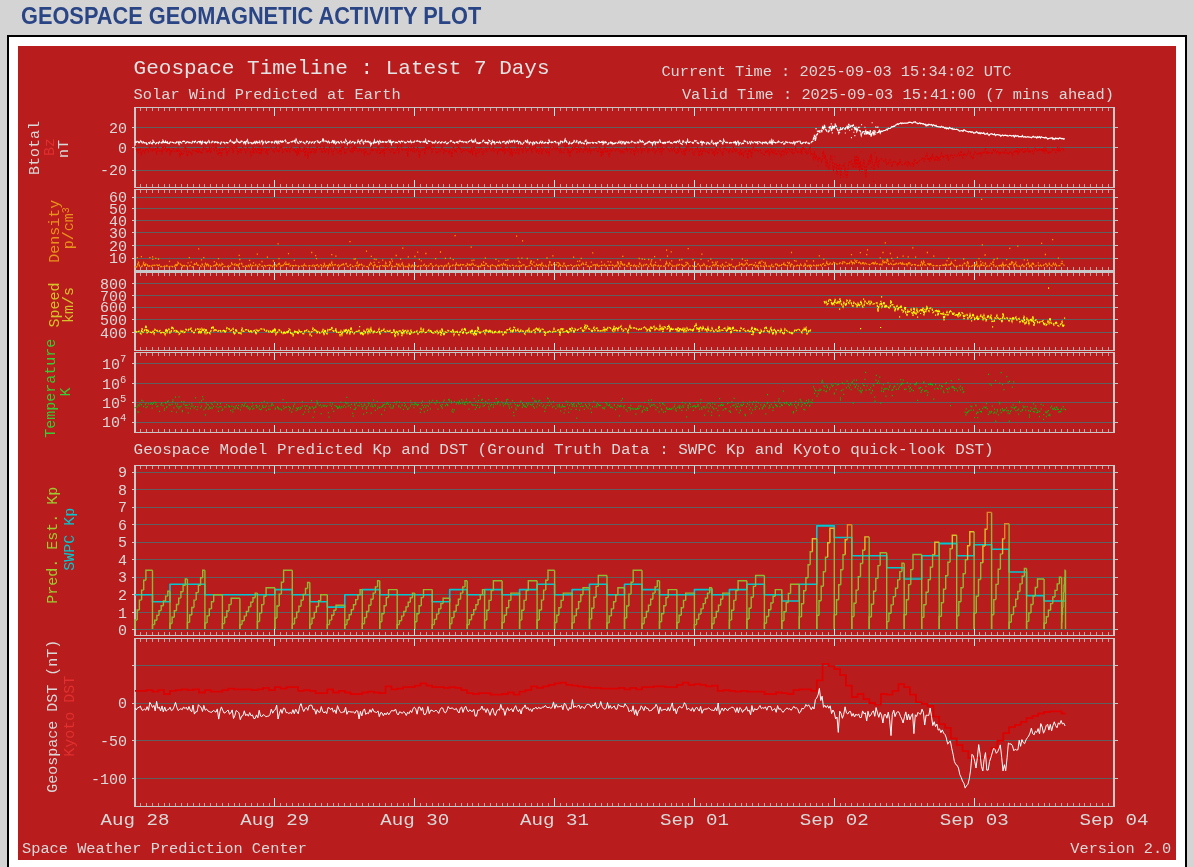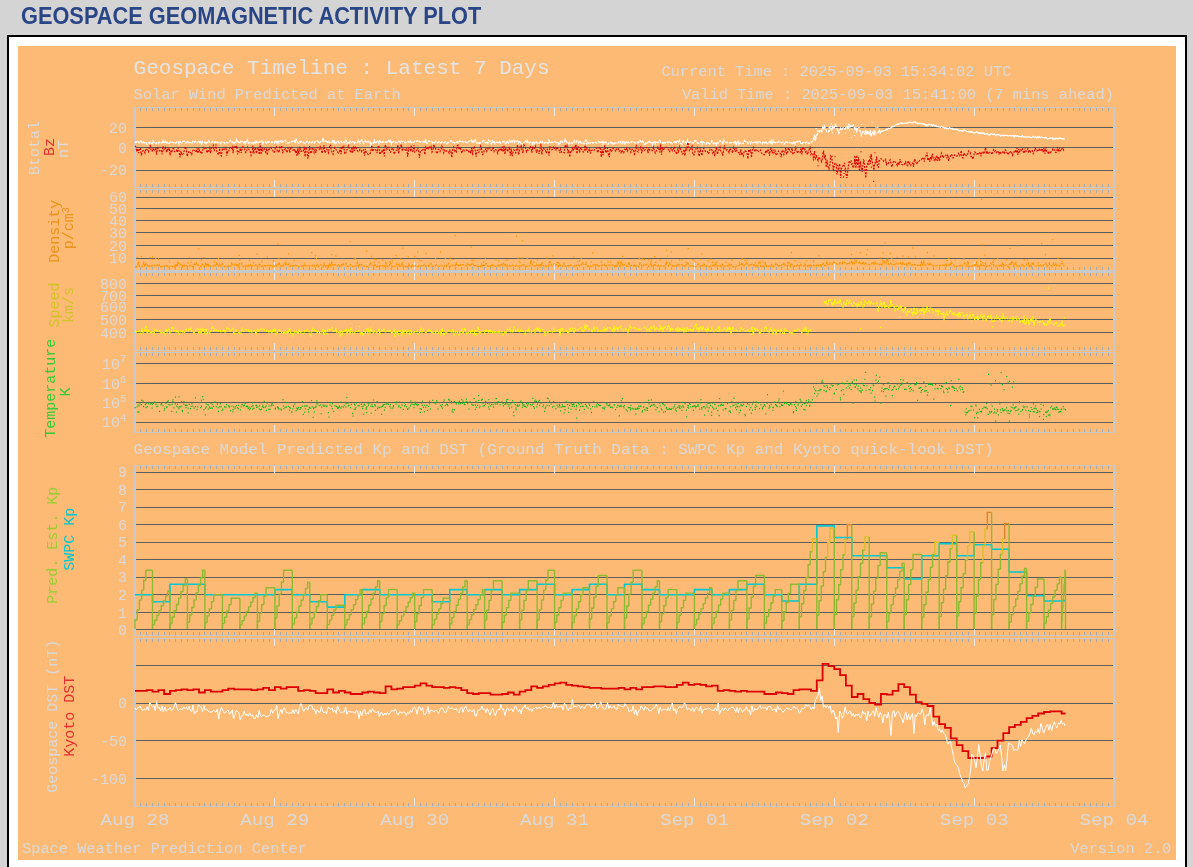--- a/index.html
+++ b/index.html
@@ -3,21 +3,21 @@
 <meta charset="utf-8">
 <style>
 * { margin: 0; padding: 0; box-sizing: border-box; }
 html, body { width: 1193px; height: 867px; background: #d4d4d4; overflow: hidden;
   font-family: "Liberation Sans", sans-serif; }
 #hdr { position: absolute; left: 21px; top: 3.4px; font-size: 23.5px; font-weight: bold;
   color: #2a4585; transform: scaleX(0.926); transform-origin: left top; white-space: nowrap; }
 #box { position: absolute; left: 7px; top: 35px; width: 1180px; height: 850px;
   background: #ffffff; border: 2px solid #000; }
 #plot { position: absolute; left: 18px; top: 46px; width: 1158px; height: 814px;
-  background: #fdba74; text-align: right; }
+  background: #b91c1c; text-align: right; }
 svg text { font-family: "Liberation Mono", monospace; }
 </style>
 </head>
 <body>
 <div id="hdr">GEOSPACE GEOMAGNETIC ACTIVITY PLOT</div>
 <div id="box"></div>
 <div id="plot">
 <svg width="1158" height="814" viewBox="18 46 1158 814">
 <path d="M135.0 127.4H1114.0M135.0 147.5H1114.0M135.0 170.2H1114.0M135.0 197.0H1114.0M135.0 208.9H1114.0M135.0 220.7H1114.0M135.0 232.6H1114.0M135.0 245.5H1114.0M135.0 258.1H1114.0M135.0 283.3H1114.0M135.0 295.5H1114.0M135.0 307.0H1114.0M135.0 319.9H1114.0M135.0 332.4H1114.0M135.0 363.3H1114.0M135.0 383.6H1114.0M135.0 402.9H1114.0M135.0 422.1H1114.0M135.0 629.9H1114.0M135.0 612.4H1114.0M135.0 594.8H1114.0M135.0 577.3H1114.0M135.0 559.7H1114.0M135.0 542.2H1114.0M135.0 524.7H1114.0M135.0 507.1H1114.0M135.0 489.6H1114.0M135.0 472.0H1114.0M135.0 665.4H1114.0M135.0 703.0H1114.0M135.0 740.7H1114.0M135.0 778.4H1114.0" fill="none" stroke="#5f5f5f" stroke-width="1" shape-rendering="crispEdges"></path>
 <path d="M140.83 107.5v3.8M140.83 187.5v-3.8M146.65 107.5v3.8M146.65 187.5v-3.8M152.48 107.5v3.8M152.48 187.5v-3.8M158.31 107.5v3.8M158.31 187.5v-3.8M164.14 107.5v3.8M164.14 187.5v-3.8M169.96 107.5v3.8M169.96 187.5v-3.8M175.79 107.5v3.8M175.79 187.5v-3.8M181.62 107.5v3.8M181.62 187.5v-3.8M187.45 107.5v3.8M187.45 187.5v-3.8M193.27 107.5v3.8M193.27 187.5v-3.8M199.10 107.5v3.8M199.10 187.5v-3.8M204.93 107.5v3.8M204.93 187.5v-3.8M210.76 107.5v3.8M210.76 187.5v-3.8M216.58 107.5v3.8M216.58 187.5v-3.8M222.41 107.5v3.8M222.41 187.5v-3.8M228.24 107.5v3.8M228.24 187.5v-3.8M234.07 107.5v3.8M234.07 187.5v-3.8M239.89 107.5v3.8M239.89 187.5v-3.8M245.72 107.5v3.8M245.72 187.5v-3.8M251.55 107.5v3.8M251.55 187.5v-3.8M257.38 107.5v3.8M257.38 187.5v-3.8M263.20 107.5v3.8M263.20 187.5v-3.8M269.03 107.5v3.8M269.03 187.5v-3.8M280.68 107.5v3.8M280.68 187.5v-3.8M286.51 107.5v3.8M286.51 187.5v-3.8M292.34 107.5v3.8M292.34 187.5v-3.8M298.17 107.5v3.8M298.17 187.5v-3.8M303.99 107.5v3.8M303.99 187.5v-3.8M309.82 107.5v3.8M309.82 187.5v-3.8M315.65 107.5v3.8M315.65 187.5v-3.8M321.48 107.5v3.8M321.48 187.5v-3.8M327.30 107.5v3.8M327.30 187.5v-3.8M333.13 107.5v3.8M333.13 187.5v-3.8M338.96 107.5v3.8M338.96 187.5v-3.8M344.79 107.5v3.8M344.79 187.5v-3.8M350.61 107.5v3.8M350.61 187.5v-3.8M356.44 107.5v3.8M356.44 187.5v-3.8M362.27 107.5v3.8M362.27 187.5v-3.8M368.10 107.5v3.8M368.10 187.5v-3.8M373.92 107.5v3.8M373.92 187.5v-3.8M379.75 107.5v3.8M379.75 187.5v-3.8M385.58 107.5v3.8M385.58 187.5v-3.8M391.40 107.5v3.8M391.40 187.5v-3.8M397.23 107.5v3.8M397.23 187.5v-3.8M403.06 107.5v3.8M403.06 187.5v-3.8M408.89 107.5v3.8M408.89 187.5v-3.8M420.54 107.5v3.8M420.54 187.5v-3.8M426.37 107.5v3.8M426.37 187.5v-3.8M432.20 107.5v3.8M432.20 187.5v-3.8M438.02 107.5v3.8M438.02 187.5v-3.8M443.85 107.5v3.8M443.85 187.5v-3.8M449.68 107.5v3.8M449.68 187.5v-3.8M455.51 107.5v3.8M455.51 187.5v-3.8M461.33 107.5v3.8M461.33 187.5v-3.8M467.16 107.5v3.8M467.16 187.5v-3.8M472.99 107.5v3.8M472.99 187.5v-3.8M478.82 107.5v3.8M478.82 187.5v-3.8M484.64 107.5v3.8M484.64 187.5v-3.8M490.47 107.5v3.8M490.47 187.5v-3.8M496.30 107.5v3.8M496.30 187.5v-3.8M502.12 107.5v3.8M502.12 187.5v-3.8M507.95 107.5v3.8M507.95 187.5v-3.8M513.78 107.5v3.8M513.78 187.5v-3.8M519.61 107.5v3.8M519.61 187.5v-3.8M525.43 107.5v3.8M525.43 187.5v-3.8M531.26 107.5v3.8M531.26 187.5v-3.8M537.09 107.5v3.8M537.09 187.5v-3.8M542.92 107.5v3.8M542.92 187.5v-3.8M548.74 107.5v3.8M548.74 187.5v-3.8M560.40 107.5v3.8M560.40 187.5v-3.8M566.23 107.5v3.8M566.23 187.5v-3.8M572.05 107.5v3.8M572.05 187.5v-3.8M577.88 107.5v3.8M577.88 187.5v-3.8M583.71 107.5v3.8M583.71 187.5v-3.8M589.54 107.5v3.8M589.54 187.5v-3.8M595.36 107.5v3.8M595.36 187.5v-3.8M601.19 107.5v3.8M601.19 187.5v-3.8M607.02 107.5v3.8M607.02 187.5v-3.8M612.85 107.5v3.8M612.85 187.5v-3.8M618.67 107.5v3.8M618.67 187.5v-3.8M624.50 107.5v3.8M624.50 187.5v-3.8M630.33 107.5v3.8M630.33 187.5v-3.8M636.15 107.5v3.8M636.15 187.5v-3.8M641.98 107.5v3.8M641.98 187.5v-3.8M647.81 107.5v3.8M647.81 187.5v-3.8M653.64 107.5v3.8M653.64 187.5v-3.8M659.46 107.5v3.8M659.46 187.5v-3.8M665.29 107.5v3.8M665.29 187.5v-3.8M671.12 107.5v3.8M671.12 187.5v-3.8M676.95 107.5v3.8M676.95 187.5v-3.8M682.77 107.5v3.8M682.77 187.5v-3.8M688.60 107.5v3.8M688.60 187.5v-3.8M700.26 107.5v3.8M700.26 187.5v-3.8M706.08 107.5v3.8M706.08 187.5v-3.8M711.91 107.5v3.8M711.91 187.5v-3.8M717.74 107.5v3.8M717.74 187.5v-3.8M723.57 107.5v3.8M723.57 187.5v-3.8M729.39 107.5v3.8M729.39 187.5v-3.8M735.22 107.5v3.8M735.22 187.5v-3.8M741.05 107.5v3.8M741.05 187.5v-3.8M746.88 107.5v3.8M746.88 187.5v-3.8M752.70 107.5v3.8M752.70 187.5v-3.8M758.53 107.5v3.8M758.53 187.5v-3.8M764.36 107.5v3.8M764.36 187.5v-3.8M770.18 107.5v3.8M770.18 187.5v-3.8M776.01 107.5v3.8M776.01 187.5v-3.8M781.84 107.5v3.8M781.84 187.5v-3.8M787.67 107.5v3.8M787.67 187.5v-3.8M793.49 107.5v3.8M793.49 187.5v-3.8M799.32 107.5v3.8M799.32 187.5v-3.8M805.15 107.5v3.8M805.15 187.5v-3.8M810.98 107.5v3.8M810.98 187.5v-3.8M816.80 107.5v3.8M816.80 187.5v-3.8M822.63 107.5v3.8M822.63 187.5v-3.8M828.46 107.5v3.8M828.46 187.5v-3.8M840.11 107.5v3.8M840.11 187.5v-3.8M845.94 107.5v3.8M845.94 187.5v-3.8M851.77 107.5v3.8M851.77 187.5v-3.8M857.60 107.5v3.8M857.60 187.5v-3.8M863.42 107.5v3.8M863.42 187.5v-3.8M869.25 107.5v3.8M869.25 187.5v-3.8M875.08 107.5v3.8M875.08 187.5v-3.8M880.90 107.5v3.8M880.90 187.5v-3.8M886.73 107.5v3.8M886.73 187.5v-3.8M892.56 107.5v3.8M892.56 187.5v-3.8M898.39 107.5v3.8M898.39 187.5v-3.8M904.21 107.5v3.8M904.21 187.5v-3.8M910.04 107.5v3.8M910.04 187.5v-3.8M915.87 107.5v3.8M915.87 187.5v-3.8M921.70 107.5v3.8M921.70 187.5v-3.8M927.52 107.5v3.8M927.52 187.5v-3.8M933.35 107.5v3.8M933.35 187.5v-3.8M939.18 107.5v3.8M939.18 187.5v-3.8M945.01 107.5v3.8M945.01 187.5v-3.8M950.83 107.5v3.8M950.83 187.5v-3.8M956.66 107.5v3.8M956.66 187.5v-3.8M962.49 107.5v3.8M962.49 187.5v-3.8M968.32 107.5v3.8M968.32 187.5v-3.8M979.97 107.5v3.8M979.97 187.5v-3.8M985.80 107.5v3.8M985.80 187.5v-3.8M991.62 107.5v3.8M991.62 187.5v-3.8M997.45 107.5v3.8M997.45 187.5v-3.8M1003.28 107.5v3.8M1003.28 187.5v-3.8M1009.11 107.5v3.8M1009.11 187.5v-3.8M1014.93 107.5v3.8M1014.93 187.5v-3.8M1020.76 107.5v3.8M1020.76 187.5v-3.8M1026.59 107.5v3.8M1026.59 187.5v-3.8M1032.42 107.5v3.8M1032.42 187.5v-3.8M1038.24 107.5v3.8M1038.24 187.5v-3.8M1044.07 107.5v3.8M1044.07 187.5v-3.8M1049.90 107.5v3.8M1049.90 187.5v-3.8M1055.73 107.5v3.8M1055.73 187.5v-3.8M1061.55 107.5v3.8M1061.55 187.5v-3.8M1067.38 107.5v3.8M1067.38 187.5v-3.8M1073.21 107.5v3.8M1073.21 187.5v-3.8M1079.04 107.5v3.8M1079.04 187.5v-3.8M1084.86 107.5v3.8M1084.86 187.5v-3.8M1090.69 107.5v3.8M1090.69 187.5v-3.8M1096.52 107.5v3.8M1096.52 187.5v-3.8M1102.35 107.5v3.8M1102.35 187.5v-3.8M1108.17 107.5v3.8M1108.17 187.5v-3.8M140.83 189.3v3.8M140.83 270.3v-3.8M146.65 189.3v3.8M146.65 270.3v-3.8M152.48 189.3v3.8M152.48 270.3v-3.8M158.31 189.3v3.8M158.31 270.3v-3.8M164.14 189.3v3.8M164.14 270.3v-3.8M169.96 189.3v3.8M169.96 270.3v-3.8M175.79 189.3v3.8M175.79 270.3v-3.8M181.62 189.3v3.8M181.62 270.3v-3.8M187.45 189.3v3.8M187.45 270.3v-3.8M193.27 189.3v3.8M193.27 270.3v-3.8M199.10 189.3v3.8M199.10 270.3v-3.8M204.93 189.3v3.8M204.93 270.3v-3.8M210.76 189.3v3.8M210.76 270.3v-3.8M216.58 189.3v3.8M216.58 270.3v-3.8M222.41 189.3v3.8M222.41 270.3v-3.8M228.24 189.3v3.8M228.24 270.3v-3.8M234.07 189.3v3.8M234.07 270.3v-3.8M239.89 189.3v3.8M239.89 270.3v-3.8M245.72 189.3v3.8M245.72 270.3v-3.8M251.55 189.3v3.8M251.55 270.3v-3.8M257.38 189.3v3.8M257.38 270.3v-3.8M263.20 189.3v3.8M263.20 270.3v-3.8M269.03 189.3v3.8M269.03 270.3v-3.8M280.68 189.3v3.8M280.68 270.3v-3.8M286.51 189.3v3.8M286.51 270.3v-3.8M292.34 189.3v3.8M292.34 270.3v-3.8M298.17 189.3v3.8M298.17 270.3v-3.8M303.99 189.3v3.8M303.99 270.3v-3.8M309.82 189.3v3.8M309.82 270.3v-3.8M315.65 189.3v3.8M315.65 270.3v-3.8M321.48 189.3v3.8M321.48 270.3v-3.8M327.30 189.3v3.8M327.30 270.3v-3.8M333.13 189.3v3.8M333.13 270.3v-3.8M338.96 189.3v3.8M338.96 270.3v-3.8M344.79 189.3v3.8M344.79 270.3v-3.8M350.61 189.3v3.8M350.61 270.3v-3.8M356.44 189.3v3.8M356.44 270.3v-3.8M362.27 189.3v3.8M362.27 270.3v-3.8M368.10 189.3v3.8M368.10 270.3v-3.8M373.92 189.3v3.8M373.92 270.3v-3.8M379.75 189.3v3.8M379.75 270.3v-3.8M385.58 189.3v3.8M385.58 270.3v-3.8M391.40 189.3v3.8M391.40 270.3v-3.8M397.23 189.3v3.8M397.23 270.3v-3.8M403.06 189.3v3.8M403.06 270.3v-3.8M408.89 189.3v3.8M408.89 270.3v-3.8M420.54 189.3v3.8M420.54 270.3v-3.8M426.37 189.3v3.8M426.37 270.3v-3.8M432.20 189.3v3.8M432.20 270.3v-3.8M438.02 189.3v3.8M438.02 270.3v-3.8M443.85 189.3v3.8M443.85 270.3v-3.8M449.68 189.3v3.8M449.68 270.3v-3.8M455.51 189.3v3.8M455.51 270.3v-3.8M461.33 189.3v3.8M461.33 270.3v-3.8M467.16 189.3v3.8M467.16 270.3v-3.8M472.99 189.3v3.8M472.99 270.3v-3.8M478.82 189.3v3.8M478.82 270.3v-3.8M484.64 189.3v3.8M484.64 270.3v-3.8M490.47 189.3v3.8M490.47 270.3v-3.8M496.30 189.3v3.8M496.30 270.3v-3.8M502.12 189.3v3.8M502.12 270.3v-3.8M507.95 189.3v3.8M507.95 270.3v-3.8M513.78 189.3v3.8M513.78 270.3v-3.8M519.61 189.3v3.8M519.61 270.3v-3.8M525.43 189.3v3.8M525.43 270.3v-3.8M531.26 189.3v3.8M531.26 270.3v-3.8M537.09 189.3v3.8M537.09 270.3v-3.8M542.92 189.3v3.8M542.92 270.3v-3.8M548.74 189.3v3.8M548.74 270.3v-3.8M560.40 189.3v3.8M560.40 270.3v-3.8M566.23 189.3v3.8M566.23 270.3v-3.8M572.05 189.3v3.8M572.05 270.3v-3.8M577.88 189.3v3.8M577.88 270.3v-3.8M583.71 189.3v3.8M583.71 270.3v-3.8M589.54 189.3v3.8M589.54 270.3v-3.8M595.36 189.3v3.8M595.36 270.3v-3.8M601.19 189.3v3.8M601.19 270.3v-3.8M607.02 189.3v3.8M607.02 270.3v-3.8M612.85 189.3v3.8M612.85 270.3v-3.8M618.67 189.3v3.8M618.67 270.3v-3.8M624.50 189.3v3.8M624.50 270.3v-3.8M630.33 189.3v3.8M630.33 270.3v-3.8M636.15 189.3v3.8M636.15 270.3v-3.8M641.98 189.3v3.8M641.98 270.3v-3.8M647.81 189.3v3.8M647.81 270.3v-3.8M653.64 189.3v3.8M653.64 270.3v-3.8M659.46 189.3v3.8M659.46 270.3v-3.8M665.29 189.3v3.8M665.29 270.3v-3.8M671.12 189.3v3.8M671.12 270.3v-3.8M676.95 189.3v3.8M676.95 270.3v-3.8M682.77 189.3v3.8M682.77 270.3v-3.8M688.60 189.3v3.8M688.60 270.3v-3.8M700.26 189.3v3.8M700.26 270.3v-3.8M706.08 189.3v3.8M706.08 270.3v-3.8M711.91 189.3v3.8M711.91 270.3v-3.8M717.74 189.3v3.8M717.74 270.3v-3.8M723.57 189.3v3.8M723.57 270.3v-3.8M729.39 189.3v3.8M729.39 270.3v-3.8M735.22 189.3v3.8M735.22 270.3v-3.8M741.05 189.3v3.8M741.05 270.3v-3.8M746.88 189.3v3.8M746.88 270.3v-3.8M752.70 189.3v3.8M752.70 270.3v-3.8M758.53 189.3v3.8M758.53 270.3v-3.8M764.36 189.3v3.8M764.36 270.3v-3.8M770.18 189.3v3.8M770.18 270.3v-3.8M776.01 189.3v3.8M776.01 270.3v-3.8M781.84 189.3v3.8M781.84 270.3v-3.8M787.67 189.3v3.8M787.67 270.3v-3.8M793.49 189.3v3.8M793.49 270.3v-3.8M799.32 189.3v3.8M799.32 270.3v-3.8M805.15 189.3v3.8M805.15 270.3v-3.8M810.98 189.3v3.8M810.98 270.3v-3.8M816.80 189.3v3.8M816.80 270.3v-3.8M822.63 189.3v3.8M822.63 270.3v-3.8M828.46 189.3v3.8M828.46 270.3v-3.8M840.11 189.3v3.8M840.11 270.3v-3.8M845.94 189.3v3.8M845.94 270.3v-3.8M851.77 189.3v3.8M851.77 270.3v-3.8M857.60 189.3v3.8M857.60 270.3v-3.8M863.42 189.3v3.8M863.42 270.3v-3.8M869.25 189.3v3.8M869.25 270.3v-3.8M875.08 189.3v3.8M875.08 270.3v-3.8M880.90 189.3v3.8M880.90 270.3v-3.8M886.73 189.3v3.8M886.73 270.3v-3.8M892.56 189.3v3.8M892.56 270.3v-3.8M898.39 189.3v3.8M898.39 270.3v-3.8M904.21 189.3v3.8M904.21 270.3v-3.8M910.04 189.3v3.8M910.04 270.3v-3.8M915.87 189.3v3.8M915.87 270.3v-3.8M921.70 189.3v3.8M921.70 270.3v-3.8M927.52 189.3v3.8M927.52 270.3v-3.8M933.35 189.3v3.8M933.35 270.3v-3.8M939.18 189.3v3.8M939.18 270.3v-3.8M945.01 189.3v3.8M945.01 270.3v-3.8M950.83 189.3v3.8M950.83 270.3v-3.8M956.66 189.3v3.8M956.66 270.3v-3.8M962.49 189.3v3.8M962.49 270.3v-3.8M968.32 189.3v3.8M968.32 270.3v-3.8M979.97 189.3v3.8M979.97 270.3v-3.8M985.80 189.3v3.8M985.80 270.3v-3.8M991.62 189.3v3.8M991.62 270.3v-3.8M997.45 189.3v3.8M997.45 270.3v-3.8M1003.28 189.3v3.8M1003.28 270.3v-3.8M1009.11 189.3v3.8M1009.11 270.3v-3.8M1014.93 189.3v3.8M1014.93 270.3v-3.8M1020.76 189.3v3.8M1020.76 270.3v-3.8M1026.59 189.3v3.8M1026.59 270.3v-3.8M1032.42 189.3v3.8M1032.42 270.3v-3.8M1038.24 189.3v3.8M1038.24 270.3v-3.8M1044.07 189.3v3.8M1044.07 270.3v-3.8M1049.90 189.3v3.8M1049.90 270.3v-3.8M1055.73 189.3v3.8M1055.73 270.3v-3.8M1061.55 189.3v3.8M1061.55 270.3v-3.8M1067.38 189.3v3.8M1067.38 270.3v-3.8M1073.21 189.3v3.8M1073.21 270.3v-3.8M1079.04 189.3v3.8M1079.04 270.3v-3.8M1084.86 189.3v3.8M1084.86 270.3v-3.8M1090.69 189.3v3.8M1090.69 270.3v-3.8M1096.52 189.3v3.8M1096.52 270.3v-3.8M1102.35 189.3v3.8M1102.35 270.3v-3.8M1108.17 189.3v3.8M1108.17 270.3v-3.8M140.83 272.0v3.8M140.83 350.6v-3.8M146.65 272.0v3.8M146.65 350.6v-3.8M152.48 272.0v3.8M152.48 350.6v-3.8M158.31 272.0v3.8M158.31 350.6v-3.8M164.14 272.0v3.8M164.14 350.6v-3.8M169.96 272.0v3.8M169.96 350.6v-3.8M175.79 272.0v3.8M175.79 350.6v-3.8M181.62 272.0v3.8M181.62 350.6v-3.8M187.45 272.0v3.8M187.45 350.6v-3.8M193.27 272.0v3.8M193.27 350.6v-3.8M199.10 272.0v3.8M199.10 350.6v-3.8M204.93 272.0v3.8M204.93 350.6v-3.8M210.76 272.0v3.8M210.76 350.6v-3.8M216.58 272.0v3.8M216.58 350.6v-3.8M222.41 272.0v3.8M222.41 350.6v-3.8M228.24 272.0v3.8M228.24 350.6v-3.8M234.07 272.0v3.8M234.07 350.6v-3.8M239.89 272.0v3.8M239.89 350.6v-3.8M245.72 272.0v3.8M245.72 350.6v-3.8M251.55 272.0v3.8M251.55 350.6v-3.8M257.38 272.0v3.8M257.38 350.6v-3.8M263.20 272.0v3.8M263.20 350.6v-3.8M269.03 272.0v3.8M269.03 350.6v-3.8M280.68 272.0v3.8M280.68 350.6v-3.8M286.51 272.0v3.8M286.51 350.6v-3.8M292.34 272.0v3.8M292.34 350.6v-3.8M298.17 272.0v3.8M298.17 350.6v-3.8M303.99 272.0v3.8M303.99 350.6v-3.8M309.82 272.0v3.8M309.82 350.6v-3.8M315.65 272.0v3.8M315.65 350.6v-3.8M321.48 272.0v3.8M321.48 350.6v-3.8M327.30 272.0v3.8M327.30 350.6v-3.8M333.13 272.0v3.8M333.13 350.6v-3.8M338.96 272.0v3.8M338.96 350.6v-3.8M344.79 272.0v3.8M344.79 350.6v-3.8M350.61 272.0v3.8M350.61 350.6v-3.8M356.44 272.0v3.8M356.44 350.6v-3.8M362.27 272.0v3.8M362.27 350.6v-3.8M368.10 272.0v3.8M368.10 350.6v-3.8M373.92 272.0v3.8M373.92 350.6v-3.8M379.75 272.0v3.8M379.75 350.6v-3.8M385.58 272.0v3.8M385.58 350.6v-3.8M391.40 272.0v3.8M391.40 350.6v-3.8M397.23 272.0v3.8M397.23 350.6v-3.8M403.06 272.0v3.8M403.06 350.6v-3.8M408.89 272.0v3.8M408.89 350.6v-3.8M420.54 272.0v3.8M420.54 350.6v-3.8M426.37 272.0v3.8M426.37 350.6v-3.8M432.20 272.0v3.8M432.20 350.6v-3.8M438.02 272.0v3.8M438.02 350.6v-3.8M443.85 272.0v3.8M443.85 350.6v-3.8M449.68 272.0v3.8M449.68 350.6v-3.8M455.51 272.0v3.8M455.51 350.6v-3.8M461.33 272.0v3.8M461.33 350.6v-3.8M467.16 272.0v3.8M467.16 350.6v-3.8M472.99 272.0v3.8M472.99 350.6v-3.8M478.82 272.0v3.8M478.82 350.6v-3.8M484.64 272.0v3.8M484.64 350.6v-3.8M490.47 272.0v3.8M490.47 350.6v-3.8M496.30 272.0v3.8M496.30 350.6v-3.8M502.12 272.0v3.8M502.12 350.6v-3.8M507.95 272.0v3.8M507.95 350.6v-3.8M513.78 272.0v3.8M513.78 350.6v-3.8M519.61 272.0v3.8M519.61 350.6v-3.8M525.43 272.0v3.8M525.43 350.6v-3.8M531.26 272.0v3.8M531.26 350.6v-3.8M537.09 272.0v3.8M537.09 350.6v-3.8M542.92 272.0v3.8M542.92 350.6v-3.8M548.74 272.0v3.8M548.74 350.6v-3.8M560.40 272.0v3.8M560.40 350.6v-3.8M566.23 272.0v3.8M566.23 350.6v-3.8M572.05 272.0v3.8M572.05 350.6v-3.8M577.88 272.0v3.8M577.88 350.6v-3.8M583.71 272.0v3.8M583.71 350.6v-3.8M589.54 272.0v3.8M589.54 350.6v-3.8M595.36 272.0v3.8M595.36 350.6v-3.8M601.19 272.0v3.8M601.19 350.6v-3.8M607.02 272.0v3.8M607.02 350.6v-3.8M612.85 272.0v3.8M612.85 350.6v-3.8M618.67 272.0v3.8M618.67 350.6v-3.8M624.50 272.0v3.8M624.50 350.6v-3.8M630.33 272.0v3.8M630.33 350.6v-3.8M636.15 272.0v3.8M636.15 350.6v-3.8M641.98 272.0v3.8M641.98 350.6v-3.8M647.81 272.0v3.8M647.81 350.6v-3.8M653.64 272.0v3.8M653.64 350.6v-3.8M659.46 272.0v3.8M659.46 350.6v-3.8M665.29 272.0v3.8M665.29 350.6v-3.8M671.12 272.0v3.8M671.12 350.6v-3.8M676.95 272.0v3.8M676.95 350.6v-3.8M682.77 272.0v3.8M682.77 350.6v-3.8M688.60 272.0v3.8M688.60 350.6v-3.8M700.26 272.0v3.8M700.26 350.6v-3.8M706.08 272.0v3.8M706.08 350.6v-3.8M711.91 272.0v3.8M711.91 350.6v-3.8M717.74 272.0v3.8M717.74 350.6v-3.8M723.57 272.0v3.8M723.57 350.6v-3.8M729.39 272.0v3.8M729.39 350.6v-3.8M735.22 272.0v3.8M735.22 350.6v-3.8M741.05 272.0v3.8M741.05 350.6v-3.8M746.88 272.0v3.8M746.88 350.6v-3.8M752.70 272.0v3.8M752.70 350.6v-3.8M758.53 272.0v3.8M758.53 350.6v-3.8M764.36 272.0v3.8M764.36 350.6v-3.8M770.18 272.0v3.8M770.18 350.6v-3.8M776.01 272.0v3.8M776.01 350.6v-3.8M781.84 272.0v3.8M781.84 350.6v-3.8M787.67 272.0v3.8M787.67 350.6v-3.8M793.49 272.0v3.8M793.49 350.6v-3.8M799.32 272.0v3.8M799.32 350.6v-3.8M805.15 272.0v3.8M805.15 350.6v-3.8M810.98 272.0v3.8M810.98 350.6v-3.8M816.80 272.0v3.8M816.80 350.6v-3.8M822.63 272.0v3.8M822.63 350.6v-3.8M828.46 272.0v3.8M828.46 350.6v-3.8M840.11 272.0v3.8M840.11 350.6v-3.8M845.94 272.0v3.8M845.94 350.6v-3.8M851.77 272.0v3.8M851.77 350.6v-3.8M857.60 272.0v3.8M857.60 350.6v-3.8M863.42 272.0v3.8M863.42 350.6v-3.8M869.25 272.0v3.8M869.25 350.6v-3.8M875.08 272.0v3.8M875.08 350.6v-3.8M880.90 272.0v3.8M880.90 350.6v-3.8M886.73 272.0v3.8M886.73 350.6v-3.8M892.56 272.0v3.8M892.56 350.6v-3.8M898.39 272.0v3.8M898.39 350.6v-3.8M904.21 272.0v3.8M904.21 350.6v-3.8M910.04 272.0v3.8M910.04 350.6v-3.8M915.87 272.0v3.8M915.87 350.6v-3.8M921.70 272.0v3.8M921.70 350.6v-3.8M927.52 272.0v3.8M927.52 350.6v-3.8M933.35 272.0v3.8M933.35 350.6v-3.8M939.18 272.0v3.8M939.18 350.6v-3.8M945.01 272.0v3.8M945.01 350.6v-3.8M950.83 272.0v3.8M950.83 350.6v-3.8M956.66 272.0v3.8M956.66 350.6v-3.8M962.49 272.0v3.8M962.49 350.6v-3.8M968.32 272.0v3.8M968.32 350.6v-3.8M979.97 272.0v3.8M979.97 350.6v-3.8M985.80 272.0v3.8M985.80 350.6v-3.8M991.62 272.0v3.8M991.62 350.6v-3.8M997.45 272.0v3.8M997.45 350.6v-3.8M1003.28 272.0v3.8M1003.28 350.6v-3.8M1009.11 272.0v3.8M1009.11 350.6v-3.8M1014.93 272.0v3.8M1014.93 350.6v-3.8M1020.76 272.0v3.8M1020.76 350.6v-3.8M1026.59 272.0v3.8M1026.59 350.6v-3.8M1032.42 272.0v3.8M1032.42 350.6v-3.8M1038.24 272.0v3.8M1038.24 350.6v-3.8M1044.07 272.0v3.8M1044.07 350.6v-3.8M1049.90 272.0v3.8M1049.90 350.6v-3.8M1055.73 272.0v3.8M1055.73 350.6v-3.8M1061.55 272.0v3.8M1061.55 350.6v-3.8M1067.38 272.0v3.8M1067.38 350.6v-3.8M1073.21 272.0v3.8M1073.21 350.6v-3.8M1079.04 272.0v3.8M1079.04 350.6v-3.8M1084.86 272.0v3.8M1084.86 350.6v-3.8M1090.69 272.0v3.8M1090.69 350.6v-3.8M1096.52 272.0v3.8M1096.52 350.6v-3.8M1102.35 272.0v3.8M1102.35 350.6v-3.8M1108.17 272.0v3.8M1108.17 350.6v-3.8M140.83 352.3v3.8M140.83 432.7v-3.8M146.65 352.3v3.8M146.65 432.7v-3.8M152.48 352.3v3.8M152.48 432.7v-3.8M158.31 352.3v3.8M158.31 432.7v-3.8M164.14 352.3v3.8M164.14 432.7v-3.8M169.96 352.3v3.8M169.96 432.7v-3.8M175.79 352.3v3.8M175.79 432.7v-3.8M181.62 352.3v3.8M181.62 432.7v-3.8M187.45 352.3v3.8M187.45 432.7v-3.8M193.27 352.3v3.8M193.27 432.7v-3.8M199.10 352.3v3.8M199.10 432.7v-3.8M204.93 352.3v3.8M204.93 432.7v-3.8M210.76 352.3v3.8M210.76 432.7v-3.8M216.58 352.3v3.8M216.58 432.7v-3.8M222.41 352.3v3.8M222.41 432.7v-3.8M228.24 352.3v3.8M228.24 432.7v-3.8M234.07 352.3v3.8M234.07 432.7v-3.8M239.89 352.3v3.8M239.89 432.7v-3.8M245.72 352.3v3.8M245.72 432.7v-3.8M251.55 352.3v3.8M251.55 432.7v-3.8M257.38 352.3v3.8M257.38 432.7v-3.8M263.20 352.3v3.8M263.20 432.7v-3.8M269.03 352.3v3.8M269.03 432.7v-3.8M280.68 352.3v3.8M280.68 432.7v-3.8M286.51 352.3v3.8M286.51 432.7v-3.8M292.34 352.3v3.8M292.34 432.7v-3.8M298.17 352.3v3.8M298.17 432.7v-3.8M303.99 352.3v3.8M303.99 432.7v-3.8M309.82 352.3v3.8M309.82 432.7v-3.8M315.65 352.3v3.8M315.65 432.7v-3.8M321.48 352.3v3.8M321.48 432.7v-3.8M327.30 352.3v3.8M327.30 432.7v-3.8M333.13 352.3v3.8M333.13 432.7v-3.8M338.96 352.3v3.8M338.96 432.7v-3.8M344.79 352.3v3.8M344.79 432.7v-3.8M350.61 352.3v3.8M350.61 432.7v-3.8M356.44 352.3v3.8M356.44 432.7v-3.8M362.27 352.3v3.8M362.27 432.7v-3.8M368.10 352.3v3.8M368.10 432.7v-3.8M373.92 352.3v3.8M373.92 432.7v-3.8M379.75 352.3v3.8M379.75 432.7v-3.8M385.58 352.3v3.8M385.58 432.7v-3.8M391.40 352.3v3.8M391.40 432.7v-3.8M397.23 352.3v3.8M397.23 432.7v-3.8M403.06 352.3v3.8M403.06 432.7v-3.8M408.89 352.3v3.8M408.89 432.7v-3.8M420.54 352.3v3.8M420.54 432.7v-3.8M426.37 352.3v3.8M426.37 432.7v-3.8M432.20 352.3v3.8M432.20 432.7v-3.8M438.02 352.3v3.8M438.02 432.7v-3.8M443.85 352.3v3.8M443.85 432.7v-3.8M449.68 352.3v3.8M449.68 432.7v-3.8M455.51 352.3v3.8M455.51 432.7v-3.8M461.33 352.3v3.8M461.33 432.7v-3.8M467.16 352.3v3.8M467.16 432.7v-3.8M472.99 352.3v3.8M472.99 432.7v-3.8M478.82 352.3v3.8M478.82 432.7v-3.8M484.64 352.3v3.8M484.64 432.7v-3.8M490.47 352.3v3.8M490.47 432.7v-3.8M496.30 352.3v3.8M496.30 432.7v-3.8M502.12 352.3v3.8M502.12 432.7v-3.8M507.95 352.3v3.8M507.95 432.7v-3.8M513.78 352.3v3.8M513.78 432.7v-3.8M519.61 352.3v3.8M519.61 432.7v-3.8M525.43 352.3v3.8M525.43 432.7v-3.8M531.26 352.3v3.8M531.26 432.7v-3.8M537.09 352.3v3.8M537.09 432.7v-3.8M542.92 352.3v3.8M542.92 432.7v-3.8M548.74 352.3v3.8M548.74 432.7v-3.8M560.40 352.3v3.8M560.40 432.7v-3.8M566.23 352.3v3.8M566.23 432.7v-3.8M572.05 352.3v3.8M572.05 432.7v-3.8M577.88 352.3v3.8M577.88 432.7v-3.8M583.71 352.3v3.8M583.71 432.7v-3.8M589.54 352.3v3.8M589.54 432.7v-3.8M595.36 352.3v3.8M595.36 432.7v-3.8M601.19 352.3v3.8M601.19 432.7v-3.8M607.02 352.3v3.8M607.02 432.7v-3.8M612.85 352.3v3.8M612.85 432.7v-3.8M618.67 352.3v3.8M618.67 432.7v-3.8M624.50 352.3v3.8M624.50 432.7v-3.8M630.33 352.3v3.8M630.33 432.7v-3.8M636.15 352.3v3.8M636.15 432.7v-3.8M641.98 352.3v3.8M641.98 432.7v-3.8M647.81 352.3v3.8M647.81 432.7v-3.8M653.64 352.3v3.8M653.64 432.7v-3.8M659.46 352.3v3.8M659.46 432.7v-3.8M665.29 352.3v3.8M665.29 432.7v-3.8M671.12 352.3v3.8M671.12 432.7v-3.8M676.95 352.3v3.8M676.95 432.7v-3.8M682.77 352.3v3.8M682.77 432.7v-3.8M688.60 352.3v3.8M688.60 432.7v-3.8M700.26 352.3v3.8M700.26 432.7v-3.8M706.08 352.3v3.8M706.08 432.7v-3.8M711.91 352.3v3.8M711.91 432.7v-3.8M717.74 352.3v3.8M717.74 432.7v-3.8M723.57 352.3v3.8M723.57 432.7v-3.8M729.39 352.3v3.8M729.39 432.7v-3.8M735.22 352.3v3.8M735.22 432.7v-3.8M741.05 352.3v3.8M741.05 432.7v-3.8M746.88 352.3v3.8M746.88 432.7v-3.8M752.70 352.3v3.8M752.70 432.7v-3.8M758.53 352.3v3.8M758.53 432.7v-3.8M764.36 352.3v3.8M764.36 432.7v-3.8M770.18 352.3v3.8M770.18 432.7v-3.8M776.01 352.3v3.8M776.01 432.7v-3.8M781.84 352.3v3.8M781.84 432.7v-3.8M787.67 352.3v3.8M787.67 432.7v-3.8M793.49 352.3v3.8M793.49 432.7v-3.8M799.32 352.3v3.8M799.32 432.7v-3.8M805.15 352.3v3.8M805.15 432.7v-3.8M810.98 352.3v3.8M810.98 432.7v-3.8M816.80 352.3v3.8M816.80 432.7v-3.8M822.63 352.3v3.8M822.63 432.7v-3.8M828.46 352.3v3.8M828.46 432.7v-3.8M840.11 352.3v3.8M840.11 432.7v-3.8M845.94 352.3v3.8M845.94 432.7v-3.8M851.77 352.3v3.8M851.77 432.7v-3.8M857.60 352.3v3.8M857.60 432.7v-3.8M863.42 352.3v3.8M863.42 432.7v-3.8M869.25 352.3v3.8M869.25 432.7v-3.8M875.08 352.3v3.8M875.08 432.7v-3.8M880.90 352.3v3.8M880.90 432.7v-3.8M886.73 352.3v3.8M886.73 432.7v-3.8M892.56 352.3v3.8M892.56 432.7v-3.8M898.39 352.3v3.8M898.39 432.7v-3.8M904.21 352.3v3.8M904.21 432.7v-3.8M910.04 352.3v3.8M910.04 432.7v-3.8M915.87 352.3v3.8M915.87 432.7v-3.8M921.70 352.3v3.8M921.70 432.7v-3.8M927.52 352.3v3.8M927.52 432.7v-3.8M933.35 352.3v3.8M933.35 432.7v-3.8M939.18 352.3v3.8M939.18 432.7v-3.8M945.01 352.3v3.8M945.01 432.7v-3.8M950.83 352.3v3.8M950.83 432.7v-3.8M956.66 352.3v3.8M956.66 432.7v-3.8M962.49 352.3v3.8M962.49 432.7v-3.8M968.32 352.3v3.8M968.32 432.7v-3.8M979.97 352.3v3.8M979.97 432.7v-3.8M985.80 352.3v3.8M985.80 432.7v-3.8M991.62 352.3v3.8M991.62 432.7v-3.8M997.45 352.3v3.8M997.45 432.7v-3.8M1003.28 352.3v3.8M1003.28 432.7v-3.8M1009.11 352.3v3.8M1009.11 432.7v-3.8M1014.93 352.3v3.8M1014.93 432.7v-3.8M1020.76 352.3v3.8M1020.76 432.7v-3.8M1026.59 352.3v3.8M1026.59 432.7v-3.8M1032.42 352.3v3.8M1032.42 432.7v-3.8M1038.24 352.3v3.8M1038.24 432.7v-3.8M1044.07 352.3v3.8M1044.07 432.7v-3.8M1049.90 352.3v3.8M1049.90 432.7v-3.8M1055.73 352.3v3.8M1055.73 432.7v-3.8M1061.55 352.3v3.8M1061.55 432.7v-3.8M1067.38 352.3v3.8M1067.38 432.7v-3.8M1073.21 352.3v3.8M1073.21 432.7v-3.8M1079.04 352.3v3.8M1079.04 432.7v-3.8M1084.86 352.3v3.8M1084.86 432.7v-3.8M1090.69 352.3v3.8M1090.69 432.7v-3.8M1096.52 352.3v3.8M1096.52 432.7v-3.8M1102.35 352.3v3.8M1102.35 432.7v-3.8M1108.17 352.3v3.8M1108.17 432.7v-3.8M140.83 465.6v3.8M140.83 635.4v-3.8M146.65 465.6v3.8M146.65 635.4v-3.8M152.48 465.6v3.8M152.48 635.4v-3.8M158.31 465.6v3.8M158.31 635.4v-3.8M164.14 465.6v3.8M164.14 635.4v-3.8M169.96 465.6v3.8M169.96 635.4v-3.8M175.79 465.6v3.8M175.79 635.4v-3.8M181.62 465.6v3.8M181.62 635.4v-3.8M187.45 465.6v3.8M187.45 635.4v-3.8M193.27 465.6v3.8M193.27 635.4v-3.8M199.10 465.6v3.8M199.10 635.4v-3.8M204.93 465.6v3.8M204.93 635.4v-3.8M210.76 465.6v3.8M210.76 635.4v-3.8M216.58 465.6v3.8M216.58 635.4v-3.8M222.41 465.6v3.8M222.41 635.4v-3.8M228.24 465.6v3.8M228.24 635.4v-3.8M234.07 465.6v3.8M234.07 635.4v-3.8M239.89 465.6v3.8M239.89 635.4v-3.8M245.72 465.6v3.8M245.72 635.4v-3.8M251.55 465.6v3.8M251.55 635.4v-3.8M257.38 465.6v3.8M257.38 635.4v-3.8M263.20 465.6v3.8M263.20 635.4v-3.8M269.03 465.6v3.8M269.03 635.4v-3.8M280.68 465.6v3.8M280.68 635.4v-3.8M286.51 465.6v3.8M286.51 635.4v-3.8M292.34 465.6v3.8M292.34 635.4v-3.8M298.17 465.6v3.8M298.17 635.4v-3.8M303.99 465.6v3.8M303.99 635.4v-3.8M309.82 465.6v3.8M309.82 635.4v-3.8M315.65 465.6v3.8M315.65 635.4v-3.8M321.48 465.6v3.8M321.48 635.4v-3.8M327.30 465.6v3.8M327.30 635.4v-3.8M333.13 465.6v3.8M333.13 635.4v-3.8M338.96 465.6v3.8M338.96 635.4v-3.8M344.79 465.6v3.8M344.79 635.4v-3.8M350.61 465.6v3.8M350.61 635.4v-3.8M356.44 465.6v3.8M356.44 635.4v-3.8M362.27 465.6v3.8M362.27 635.4v-3.8M368.10 465.6v3.8M368.10 635.4v-3.8M373.92 465.6v3.8M373.92 635.4v-3.8M379.75 465.6v3.8M379.75 635.4v-3.8M385.58 465.6v3.8M385.58 635.4v-3.8M391.40 465.6v3.8M391.40 635.4v-3.8M397.23 465.6v3.8M397.23 635.4v-3.8M403.06 465.6v3.8M403.06 635.4v-3.8M408.89 465.6v3.8M408.89 635.4v-3.8M420.54 465.6v3.8M420.54 635.4v-3.8M426.37 465.6v3.8M426.37 635.4v-3.8M432.20 465.6v3.8M432.20 635.4v-3.8M438.02 465.6v3.8M438.02 635.4v-3.8M443.85 465.6v3.8M443.85 635.4v-3.8M449.68 465.6v3.8M449.68 635.4v-3.8M455.51 465.6v3.8M455.51 635.4v-3.8M461.33 465.6v3.8M461.33 635.4v-3.8M467.16 465.6v3.8M467.16 635.4v-3.8M472.99 465.6v3.8M472.99 635.4v-3.8M478.82 465.6v3.8M478.82 635.4v-3.8M484.64 465.6v3.8M484.64 635.4v-3.8M490.47 465.6v3.8M490.47 635.4v-3.8M496.30 465.6v3.8M496.30 635.4v-3.8M502.12 465.6v3.8M502.12 635.4v-3.8M507.95 465.6v3.8M507.95 635.4v-3.8M513.78 465.6v3.8M513.78 635.4v-3.8M519.61 465.6v3.8M519.61 635.4v-3.8M525.43 465.6v3.8M525.43 635.4v-3.8M531.26 465.6v3.8M531.26 635.4v-3.8M537.09 465.6v3.8M537.09 635.4v-3.8M542.92 465.6v3.8M542.92 635.4v-3.8M548.74 465.6v3.8M548.74 635.4v-3.8M560.40 465.6v3.8M560.40 635.4v-3.8M566.23 465.6v3.8M566.23 635.4v-3.8M572.05 465.6v3.8M572.05 635.4v-3.8M577.88 465.6v3.8M577.88 635.4v-3.8M583.71 465.6v3.8M583.71 635.4v-3.8M589.54 465.6v3.8M589.54 635.4v-3.8M595.36 465.6v3.8M595.36 635.4v-3.8M601.19 465.6v3.8M601.19 635.4v-3.8M607.02 465.6v3.8M607.02 635.4v-3.8M612.85 465.6v3.8M612.85 635.4v-3.8M618.67 465.6v3.8M618.67 635.4v-3.8M624.50 465.6v3.8M624.50 635.4v-3.8M630.33 465.6v3.8M630.33 635.4v-3.8M636.15 465.6v3.8M636.15 635.4v-3.8M641.98 465.6v3.8M641.98 635.4v-3.8M647.81 465.6v3.8M647.81 635.4v-3.8M653.64 465.6v3.8M653.64 635.4v-3.8M659.46 465.6v3.8M659.46 635.4v-3.8M665.29 465.6v3.8M665.29 635.4v-3.8M671.12 465.6v3.8M671.12 635.4v-3.8M676.95 465.6v3.8M676.95 635.4v-3.8M682.77 465.6v3.8M682.77 635.4v-3.8M688.60 465.6v3.8M688.60 635.4v-3.8M700.26 465.6v3.8M700.26 635.4v-3.8M706.08 465.6v3.8M706.08 635.4v-3.8M711.91 465.6v3.8M711.91 635.4v-3.8M717.74 465.6v3.8M717.74 635.4v-3.8M723.57 465.6v3.8M723.57 635.4v-3.8M729.39 465.6v3.8M729.39 635.4v-3.8M735.22 465.6v3.8M735.22 635.4v-3.8M741.05 465.6v3.8M741.05 635.4v-3.8M746.88 465.6v3.8M746.88 635.4v-3.8M752.70 465.6v3.8M752.70 635.4v-3.8M758.53 465.6v3.8M758.53 635.4v-3.8M764.36 465.6v3.8M764.36 635.4v-3.8M770.18 465.6v3.8M770.18 635.4v-3.8M776.01 465.6v3.8M776.01 635.4v-3.8M781.84 465.6v3.8M781.84 635.4v-3.8M787.67 465.6v3.8M787.67 635.4v-3.8M793.49 465.6v3.8M793.49 635.4v-3.8M799.32 465.6v3.8M799.32 635.4v-3.8M805.15 465.6v3.8M805.15 635.4v-3.8M810.98 465.6v3.8M810.98 635.4v-3.8M816.80 465.6v3.8M816.80 635.4v-3.8M822.63 465.6v3.8M822.63 635.4v-3.8M828.46 465.6v3.8M828.46 635.4v-3.8M840.11 465.6v3.8M840.11 635.4v-3.8M845.94 465.6v3.8M845.94 635.4v-3.8M851.77 465.6v3.8M851.77 635.4v-3.8M857.60 465.6v3.8M857.60 635.4v-3.8M863.42 465.6v3.8M863.42 635.4v-3.8M869.25 465.6v3.8M869.25 635.4v-3.8M875.08 465.6v3.8M875.08 635.4v-3.8M880.90 465.6v3.8M880.90 635.4v-3.8M886.73 465.6v3.8M886.73 635.4v-3.8M892.56 465.6v3.8M892.56 635.4v-3.8M898.39 465.6v3.8M898.39 635.4v-3.8M904.21 465.6v3.8M904.21 635.4v-3.8M910.04 465.6v3.8M910.04 635.4v-3.8M915.87 465.6v3.8M915.87 635.4v-3.8M921.70 465.6v3.8M921.70 635.4v-3.8M927.52 465.6v3.8M927.52 635.4v-3.8M933.35 465.6v3.8M933.35 635.4v-3.8M939.18 465.6v3.8M939.18 635.4v-3.8M945.01 465.6v3.8M945.01 635.4v-3.8M950.83 465.6v3.8M950.83 635.4v-3.8M956.66 465.6v3.8M956.66 635.4v-3.8M962.49 465.6v3.8M962.49 635.4v-3.8M968.32 465.6v3.8M968.32 635.4v-3.8M979.97 465.6v3.8M979.97 635.4v-3.8M985.80 465.6v3.8M985.80 635.4v-3.8M991.62 465.6v3.8M991.62 635.4v-3.8M997.45 465.6v3.8M997.45 635.4v-3.8M1003.28 465.6v3.8M1003.28 635.4v-3.8M1009.11 465.6v3.8M1009.11 635.4v-3.8M1014.93 465.6v3.8M1014.93 635.4v-3.8M1020.76 465.6v3.8M1020.76 635.4v-3.8M1026.59 465.6v3.8M1026.59 635.4v-3.8M1032.42 465.6v3.8M1032.42 635.4v-3.8M1038.24 465.6v3.8M1038.24 635.4v-3.8M1044.07 465.6v3.8M1044.07 635.4v-3.8M1049.90 465.6v3.8M1049.90 635.4v-3.8M1055.73 465.6v3.8M1055.73 635.4v-3.8M1061.55 465.6v3.8M1061.55 635.4v-3.8M1067.38 465.6v3.8M1067.38 635.4v-3.8M1073.21 465.6v3.8M1073.21 635.4v-3.8M1079.04 465.6v3.8M1079.04 635.4v-3.8M1084.86 465.6v3.8M1084.86 635.4v-3.8M1090.69 465.6v3.8M1090.69 635.4v-3.8M1096.52 465.6v3.8M1096.52 635.4v-3.8M1102.35 465.6v3.8M1102.35 635.4v-3.8M1108.17 465.6v3.8M1108.17 635.4v-3.8M140.83 638.2v3.8M140.83 806.4v-3.8M146.65 638.2v3.8M146.65 806.4v-3.8M152.48 638.2v3.8M152.48 806.4v-3.8M158.31 638.2v3.8M158.31 806.4v-3.8M164.14 638.2v3.8M164.14 806.4v-3.8M169.96 638.2v3.8M169.96 806.4v-3.8M175.79 638.2v3.8M175.79 806.4v-3.8M181.62 638.2v3.8M181.62 806.4v-3.8M187.45 638.2v3.8M187.45 806.4v-3.8M193.27 638.2v3.8M193.27 806.4v-3.8M199.10 638.2v3.8M199.10 806.4v-3.8M204.93 638.2v3.8M204.93 806.4v-3.8M210.76 638.2v3.8M210.76 806.4v-3.8M216.58 638.2v3.8M216.58 806.4v-3.8M222.41 638.2v3.8M222.41 806.4v-3.8M228.24 638.2v3.8M228.24 806.4v-3.8M234.07 638.2v3.8M234.07 806.4v-3.8M239.89 638.2v3.8M239.89 806.4v-3.8M245.72 638.2v3.8M245.72 806.4v-3.8M251.55 638.2v3.8M251.55 806.4v-3.8M257.38 638.2v3.8M257.38 806.4v-3.8M263.20 638.2v3.8M263.20 806.4v-3.8M269.03 638.2v3.8M269.03 806.4v-3.8M280.68 638.2v3.8M280.68 806.4v-3.8M286.51 638.2v3.8M286.51 806.4v-3.8M292.34 638.2v3.8M292.34 806.4v-3.8M298.17 638.2v3.8M298.17 806.4v-3.8M303.99 638.2v3.8M303.99 806.4v-3.8M309.82 638.2v3.8M309.82 806.4v-3.8M315.65 638.2v3.8M315.65 806.4v-3.8M321.48 638.2v3.8M321.48 806.4v-3.8M327.30 638.2v3.8M327.30 806.4v-3.8M333.13 638.2v3.8M333.13 806.4v-3.8M338.96 638.2v3.8M338.96 806.4v-3.8M344.79 638.2v3.8M344.79 806.4v-3.8M350.61 638.2v3.8M350.61 806.4v-3.8M356.44 638.2v3.8M356.44 806.4v-3.8M362.27 638.2v3.8M362.27 806.4v-3.8M368.10 638.2v3.8M368.10 806.4v-3.8M373.92 638.2v3.8M373.92 806.4v-3.8M379.75 638.2v3.8M379.75 806.4v-3.8M385.58 638.2v3.8M385.58 806.4v-3.8M391.40 638.2v3.8M391.40 806.4v-3.8M397.23 638.2v3.8M397.23 806.4v-3.8M403.06 638.2v3.8M403.06 806.4v-3.8M408.89 638.2v3.8M408.89 806.4v-3.8M420.54 638.2v3.8M420.54 806.4v-3.8M426.37 638.2v3.8M426.37 806.4v-3.8M432.20 638.2v3.8M432.20 806.4v-3.8M438.02 638.2v3.8M438.02 806.4v-3.8M443.85 638.2v3.8M443.85 806.4v-3.8M449.68 638.2v3.8M449.68 806.4v-3.8M455.51 638.2v3.8M455.51 806.4v-3.8M461.33 638.2v3.8M461.33 806.4v-3.8M467.16 638.2v3.8M467.16 806.4v-3.8M472.99 638.2v3.8M472.99 806.4v-3.8M478.82 638.2v3.8M478.82 806.4v-3.8M484.64 638.2v3.8M484.64 806.4v-3.8M490.47 638.2v3.8M490.47 806.4v-3.8M496.30 638.2v3.8M496.30 806.4v-3.8M502.12 638.2v3.8M502.12 806.4v-3.8M507.95 638.2v3.8M507.95 806.4v-3.8M513.78 638.2v3.8M513.78 806.4v-3.8M519.61 638.2v3.8M519.61 806.4v-3.8M525.43 638.2v3.8M525.43 806.4v-3.8M531.26 638.2v3.8M531.26 806.4v-3.8M537.09 638.2v3.8M537.09 806.4v-3.8M542.92 638.2v3.8M542.92 806.4v-3.8M548.74 638.2v3.8M548.74 806.4v-3.8M560.40 638.2v3.8M560.40 806.4v-3.8M566.23 638.2v3.8M566.23 806.4v-3.8M572.05 638.2v3.8M572.05 806.4v-3.8M577.88 638.2v3.8M577.88 806.4v-3.8M583.71 638.2v3.8M583.71 806.4v-3.8M589.54 638.2v3.8M589.54 806.4v-3.8M595.36 638.2v3.8M595.36 806.4v-3.8M601.19 638.2v3.8M601.19 806.4v-3.8M607.02 638.2v3.8M607.02 806.4v-3.8M612.85 638.2v3.8M612.85 806.4v-3.8M618.67 638.2v3.8M618.67 806.4v-3.8M624.50 638.2v3.8M624.50 806.4v-3.8M630.33 638.2v3.8M630.33 806.4v-3.8M636.15 638.2v3.8M636.15 806.4v-3.8M641.98 638.2v3.8M641.98 806.4v-3.8M647.81 638.2v3.8M647.81 806.4v-3.8M653.64 638.2v3.8M653.64 806.4v-3.8M659.46 638.2v3.8M659.46 806.4v-3.8M665.29 638.2v3.8M665.29 806.4v-3.8M671.12 638.2v3.8M671.12 806.4v-3.8M676.95 638.2v3.8M676.95 806.4v-3.8M682.77 638.2v3.8M682.77 806.4v-3.8M688.60 638.2v3.8M688.60 806.4v-3.8M700.26 638.2v3.8M700.26 806.4v-3.8M706.08 638.2v3.8M706.08 806.4v-3.8M711.91 638.2v3.8M711.91 806.4v-3.8M717.74 638.2v3.8M717.74 806.4v-3.8M723.57 638.2v3.8M723.57 806.4v-3.8M729.39 638.2v3.8M729.39 806.4v-3.8M735.22 638.2v3.8M735.22 806.4v-3.8M741.05 638.2v3.8M741.05 806.4v-3.8M746.88 638.2v3.8M746.88 806.4v-3.8M752.70 638.2v3.8M752.70 806.4v-3.8M758.53 638.2v3.8M758.53 806.4v-3.8M764.36 638.2v3.8M764.36 806.4v-3.8M770.18 638.2v3.8M770.18 806.4v-3.8M776.01 638.2v3.8M776.01 806.4v-3.8M781.84 638.2v3.8M781.84 806.4v-3.8M787.67 638.2v3.8M787.67 806.4v-3.8M793.49 638.2v3.8M793.49 806.4v-3.8M799.32 638.2v3.8M799.32 806.4v-3.8M805.15 638.2v3.8M805.15 806.4v-3.8M810.98 638.2v3.8M810.98 806.4v-3.8M816.80 638.2v3.8M816.80 806.4v-3.8M822.63 638.2v3.8M822.63 806.4v-3.8M828.46 638.2v3.8M828.46 806.4v-3.8M840.11 638.2v3.8M840.11 806.4v-3.8M845.94 638.2v3.8M845.94 806.4v-3.8M851.77 638.2v3.8M851.77 806.4v-3.8M857.60 638.2v3.8M857.60 806.4v-3.8M863.42 638.2v3.8M863.42 806.4v-3.8M869.25 638.2v3.8M869.25 806.4v-3.8M875.08 638.2v3.8M875.08 806.4v-3.8M880.90 638.2v3.8M880.90 806.4v-3.8M886.73 638.2v3.8M886.73 806.4v-3.8M892.56 638.2v3.8M892.56 806.4v-3.8M898.39 638.2v3.8M898.39 806.4v-3.8M904.21 638.2v3.8M904.21 806.4v-3.8M910.04 638.2v3.8M910.04 806.4v-3.8M915.87 638.2v3.8M915.87 806.4v-3.8M921.70 638.2v3.8M921.70 806.4v-3.8M927.52 638.2v3.8M927.52 806.4v-3.8M933.35 638.2v3.8M933.35 806.4v-3.8M939.18 638.2v3.8M939.18 806.4v-3.8M945.01 638.2v3.8M945.01 806.4v-3.8M950.83 638.2v3.8M950.83 806.4v-3.8M956.66 638.2v3.8M956.66 806.4v-3.8M962.49 638.2v3.8M962.49 806.4v-3.8M968.32 638.2v3.8M968.32 806.4v-3.8M979.97 638.2v3.8M979.97 806.4v-3.8M985.80 638.2v3.8M985.80 806.4v-3.8M991.62 638.2v3.8M991.62 806.4v-3.8M997.45 638.2v3.8M997.45 806.4v-3.8M1003.28 638.2v3.8M1003.28 806.4v-3.8M1009.11 638.2v3.8M1009.11 806.4v-3.8M1014.93 638.2v3.8M1014.93 806.4v-3.8M1020.76 638.2v3.8M1020.76 806.4v-3.8M1026.59 638.2v3.8M1026.59 806.4v-3.8M1032.42 638.2v3.8M1032.42 806.4v-3.8M1038.24 638.2v3.8M1038.24 806.4v-3.8M1044.07 638.2v3.8M1044.07 806.4v-3.8M1049.90 638.2v3.8M1049.90 806.4v-3.8M1055.73 638.2v3.8M1055.73 806.4v-3.8M1061.55 638.2v3.8M1061.55 806.4v-3.8M1067.38 638.2v3.8M1067.38 806.4v-3.8M1073.21 638.2v3.8M1073.21 806.4v-3.8M1079.04 638.2v3.8M1079.04 806.4v-3.8M1084.86 638.2v3.8M1084.86 806.4v-3.8M1090.69 638.2v3.8M1090.69 806.4v-3.8M1096.52 638.2v3.8M1096.52 806.4v-3.8M1102.35 638.2v3.8M1102.35 806.4v-3.8M1108.17 638.2v3.8M1108.17 806.4v-3.8" fill="none" stroke="#a9a9a9" stroke-width="1" shape-rendering="crispEdges"></path>

